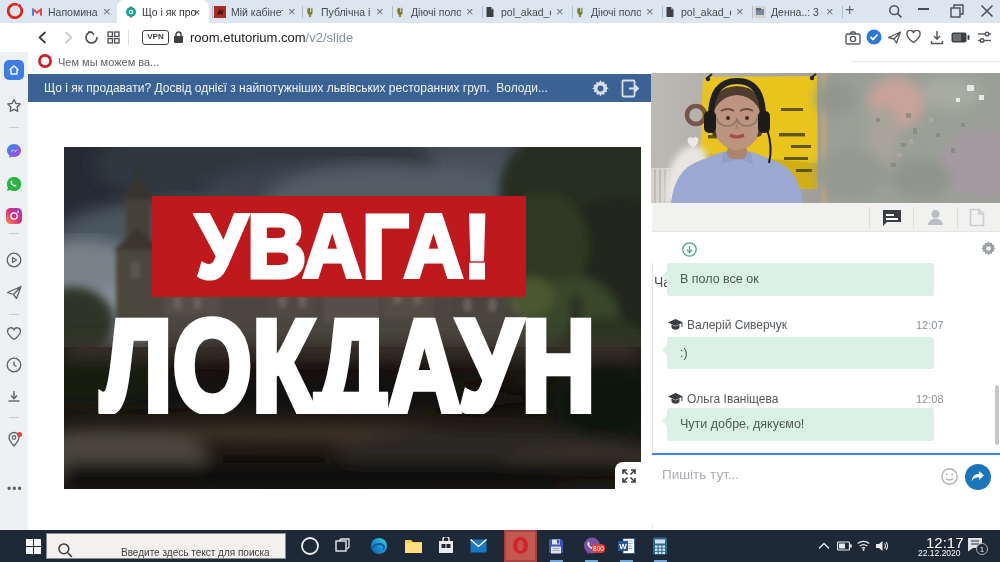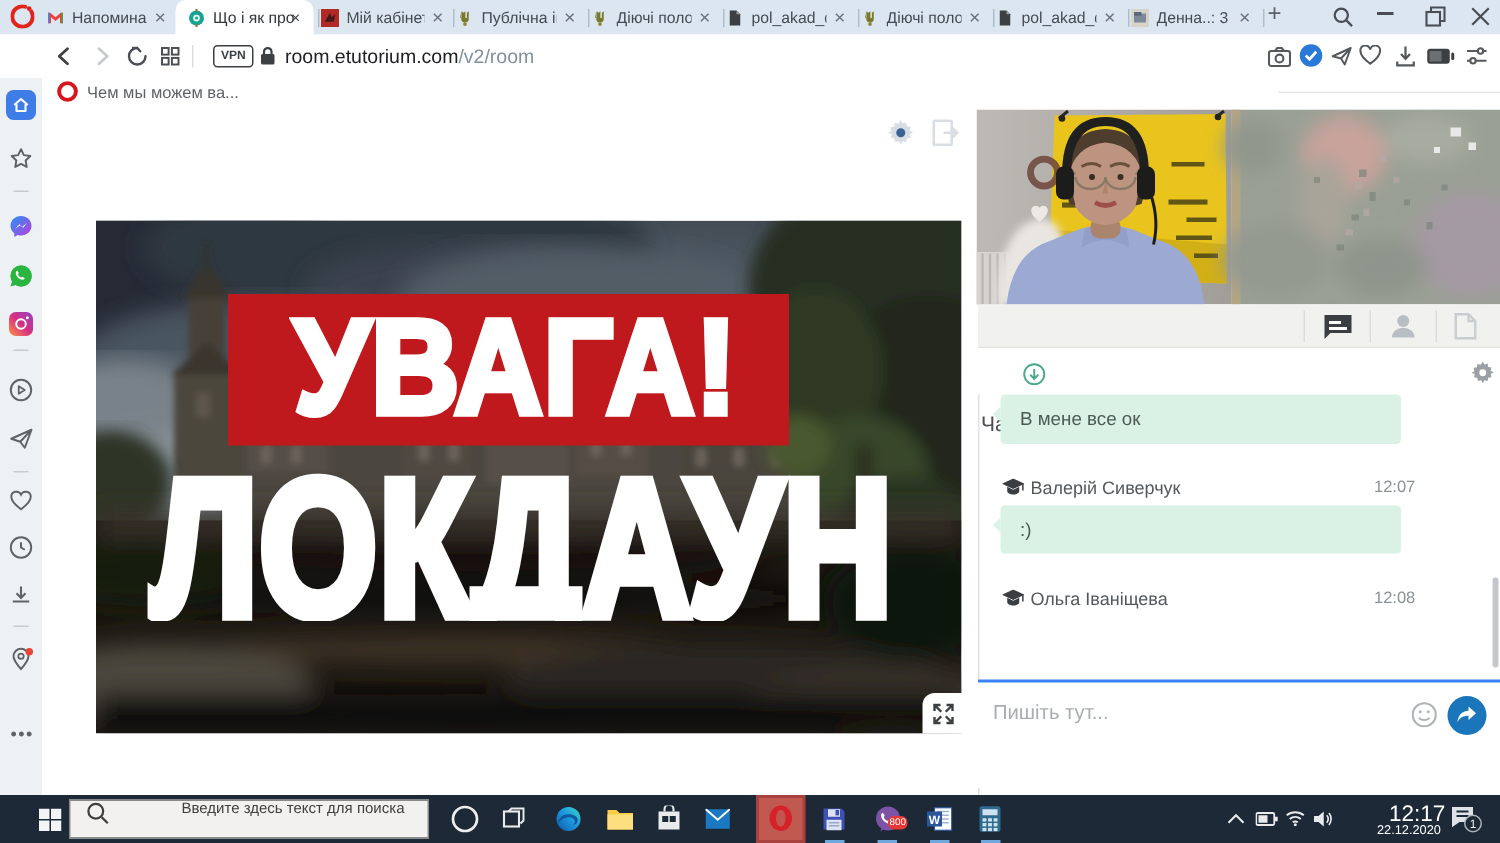--- a/index.html
+++ b/index.html
@@ -43,21 +43,21 @@
   .vsep { position:absolute; top:207px; width:1px; height:21px; background:#dddddb; }
   #chathead { left:652px; top:232px; width:348px; height:31px; background:#fff; }
   .bubble { position:absolute; left:667px; width:267px; background:#d9f2e5; border-radius:3px; font-size:12.5px; color:#4e5a54; }
   .bubble:before { content:""; position:absolute; left:-5px; top:8px; border:5px solid transparent; border-right-color:#d9f2e5; border-left:0; }
   .nrow { position:absolute; left:668px; width:270px; font-size:12px; color:#54585c; }
   .tstamp { position:absolute; font-size:11px; color:#8b9196; }
   #chatinput { left:652px; top:453px; width:348px; height:72px; background:#fff; border-top:2px solid #3b82f6; }
 
   
   #taskbar { left:0; top:530px; width:1000px; height:32px; background:#1d2936; }
-  #tsearch { position:absolute; left:46px; top:3px; width:240px; height:26px; background:#f2f1ef; border:1px solid #8a8a8a; display:flex; align-items:flex-start; font-size:10px; color:#3f3f3f; }
+  #tsearch { position:absolute; left:46px; top:3px; width:240px; height:26px; background:#f2f1ef; border:1px solid #8a8a8a; display:flex; align-items:flex-end; font-size:10px; color:#3f3f3f; }
   .tray { position:absolute; color:#fff; font-size:11px; }
 </style>
 </head>
 <body>
 <div id="stage">
   <div class="abs" id="tabbar">
 
     <svg class="abs" style="left:7px;top:3px;" width="16" height="16" viewBox="0 0 16 16">
         <path d="M9.76 1.43 A6.8 6.8 0 1 0 13.89 4.6" fill="none" stroke="#e1251c" stroke-width="2.7" stroke-linecap="round"></path>
         <circle cx="12.4" cy="2.7" r="1.6" fill="#e1251c"></circle>
@@ -187,21 +187,21 @@
           <rect x="1" y="7.6" width="4.4" height="4.4"></rect>
           <rect x="7.6" y="7.6" width="4.4" height="4.4"></rect>
         </g>
       </svg>
     <div class="abs" style="left:128px;top:7px;width:1px;height:15px;background:#dadce0;"></div>
     <div class="abs" style="left:142px;top:7px;width:27px;height:15px;border:1.5px solid #3c4043;border-radius:3px;font-size:8px;font-weight:bold;color:#3c4043;text-align:center;line-height:12px;">VPN</div>
     <svg class="abs" style="left:173px;top:8px;" width="11" height="13" viewBox="0 0 11 13">
         <rect x="1" y="5" width="9" height="7" rx="1" fill="#3c4043"></rect>
         <path d="M3 5 V3.5 a2.5 2.5 0 0 1 5 0 V5" fill="none" stroke="#3c4043" stroke-width="1.5"></path>
       </svg>
-    <div class="abs" style="left:190px;top:7px;font-size:13px;color:#202124;">room.etutorium.com<span style="color:#80919c;">/v2/room</span></div>
+    <div class="abs" style="left:190px;top:7px;font-size:13px;color:#202124;">room.etutorium.com<span style="color:#80919c;">/v2/slide</span></div>
 
     <svg class="abs" style="left:845px;top:8px;" width="16" height="14" viewBox="0 0 16 14">
         <rect x="1" y="3" width="14" height="10" rx="1.5" fill="none" stroke="#55595e" stroke-width="1.4"></rect>
         <path d="M5 3 L6.5 1 h3 L11 3" fill="none" stroke="#55595e" stroke-width="1.4"></path>
         <circle cx="8" cy="8" r="2.6" fill="none" stroke="#55595e" stroke-width="1.4"></circle>
       </svg>
     <svg class="abs" style="left:866px;top:6px;" width="16" height="16" viewBox="0 0 16 16">
         <circle cx="8" cy="8" r="7.5" fill="#2979d9"></circle>
         <path d="M4.5 8 L7 10.5 L11.5 5.5" fill="none" stroke="#fff" stroke-width="1.8"></path>
       </svg>
@@ -305,20 +305,23 @@
 
     <svg class="abs" style="left:6px;top:379px;" width="17" height="17" viewBox="0 0 17 17">
         <path d="M8 15 C4 10.5 3 8.5 3 6.5 a5 5 0 0 1 10 0 c0 2-1 4-5 8.5z" fill="none" stroke="#5f6368" stroke-width="1.3"></path>
         <circle cx="8" cy="6.5" r="1.8" fill="none" stroke="#5f6368" stroke-width="1.2"></circle>
         <circle cx="13.5" cy="3.5" r="2.5" fill="#e84335"></circle>
       </svg>
 
     <div class="abs" style="left:7px;top:430px;color:#5f6368;font-size:12px;letter-spacing:1px;">•••</div>
   </div>
 
+  <div class="abs" id="whead">
+      <span>Що і як продавати? Досвід однієї з найпотужніших львівських ресторанних груп.&nbsp; Володи...</span>
+    </div>
   <svg class="abs" style="left:592px;top:80px;" width="17" height="17" viewBox="0 0 17 17">
       <path d="M8.5 0 l1.2 2.2 2.5-.6 .4 2.5 2.5.4 -.6 2.5 2.2 1.2 -2.2 1.2 .6 2.5 -2.5.4 -.4 2.5 -2.5-.6 -1.2 2.2 -1.2-2.2 -2.5.6 -.4-2.5 -2.5-.4 .6-2.5 L0 8.5 l2.2-1.2 -.6-2.5 2.5-.4 .4-2.5 2.5.6z" fill="#d9dee5"></path>
       <circle cx="8.5" cy="8.5" r="3" fill="#3a6295"></circle>
     </svg>
   <svg class="abs" style="left:621px;top:79px;" width="19" height="19" viewBox="0 0 19 19">
       <rect x="1.5" y="1.5" width="12" height="16" rx="1" fill="none" stroke="#d9dee5" stroke-width="1.8"></rect>
       <path d="M8 9.5 h9 M14 6.5 l3 3 -3 3" fill="none" stroke="#d9dee5" stroke-width="1.8"></path>
     </svg>
   <div class="abs" id="slidearea"></div>
   <div class="abs" id="photo">
@@ -558,34 +561,35 @@
     <svg class="abs" style="left:30px;top:10px;" width="15" height="15" viewBox="0 0 15 15">
         <circle cx="7.5" cy="7.5" r="6.7" fill="none" stroke="#4aa88c" stroke-width="1.3"></circle>
         <path d="M7.5 4 v6 M4.8 7.8 l2.7 2.7 2.7-2.7" fill="none" stroke="#4aa88c" stroke-width="1.3"></path>
       </svg>
     <svg class="abs" style="left:329px;top:9px;" width="15" height="15" viewBox="0 0 17 17">
         <path d="M8.5 0 l1.2 2.2 2.5-.6 .4 2.5 2.5.4 -.6 2.5 2.2 1.2 -2.2 1.2 .6 2.5 -2.5.4 -.4 2.5 -2.5-.6 -1.2 2.2 -1.2-2.2 -2.5.6 -.4-2.5 -2.5-.4 .6-2.5 L0 8.5 l2.2-1.2 -.6-2.5 2.5-.4 .4-2.5 2.5.6z" fill="#9aa0a6"></path>
         <circle cx="8.5" cy="8.5" r="2.6" fill="#fff"></circle>
       </svg>
   </div>
 
-  <div class="bubble" style="top:263px; height:33px; padding:9px 0 0 13px;">В мене все ок</div>
+  <div class="bubble" style="top:263px; height:33px; padding:9px 0 0 13px;">В поло все ок</div>
   <div class="nrow" style="top:318px;"><svg style="vertical-align:-2px;margin-right:4px;" width="15" height="12" viewBox="0 0 15 12">
         <path d="M7.5 0 L15 3.5 L7.5 7 L0 3.5z" fill="#3a3d42"></path>
         <path d="M3.5 5.5 v3 c0 1.2 2 2.2 4 2.2 s4-1 4-2.2 v-3 L7.5 7.5z" fill="#3a3d42"></path>
         <rect x="13.4" y="3.5" width="1" height="4.5" fill="#3a3d42"></rect>
       </svg>Валерій Сиверчук</div>
   <div class="tstamp" style="left:916px; top:319px;">12:07</div>
   <div class="bubble" style="top:337px; height:32px; padding:9px 0 0 13px;">:)</div>
   <div class="nrow" style="top:392px;"><svg style="vertical-align:-2px;margin-right:4px;" width="15" height="12" viewBox="0 0 15 12">
         <path d="M7.5 0 L15 3.5 L7.5 7 L0 3.5z" fill="#3a3d42"></path>
         <path d="M3.5 5.5 v3 c0 1.2 2 2.2 4 2.2 s4-1 4-2.2 v-3 L7.5 7.5z" fill="#3a3d42"></path>
         <rect x="13.4" y="3.5" width="1" height="4.5" fill="#3a3d42"></rect>
       </svg>Ольга Іваніщева</div>
   <div class="tstamp" style="left:916px; top:393px;">12:08</div>
+  <div class="bubble" style="top:408px; height:33px; padding:9px 0 0 13px;">Чути добре, дякуємо!</div>
 
   <div class="abs" id="chatinput">
     <div class="abs" style="left:10px;top:12px;font-size:13.5px;color:#a9adb2;">Пишіть тут...</div>
     <svg class="abs" style="left:289px;top:13px;" width="17" height="17" viewBox="0 0 17 17">
         <circle cx="8.5" cy="8.5" r="7.7" fill="none" stroke="#b0b4b9" stroke-width="1.4"></circle>
         <circle cx="5.8" cy="6.5" r="1" fill="#b0b4b9"></circle>
         <circle cx="11.2" cy="6.5" r="1" fill="#b0b4b9"></circle>
         <path d="M5 10.5 a4 3 0 0 0 7 0" fill="none" stroke="#b0b4b9" stroke-width="1.4"></path>
       </svg>
     <div class="abs" style="left:313px;top:9px;width:26px;height:26px;background:#1b75bb;border-radius:50%;"></div>

